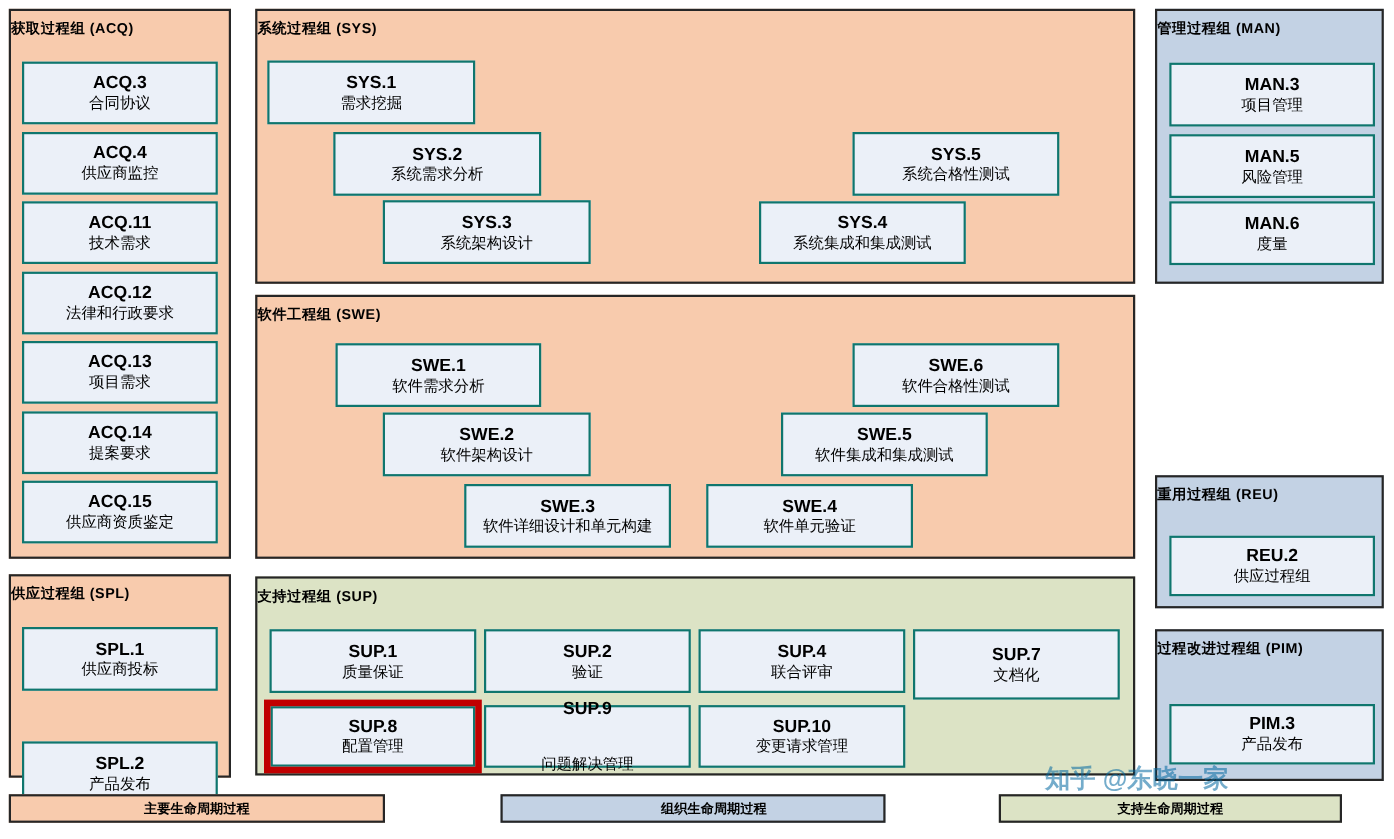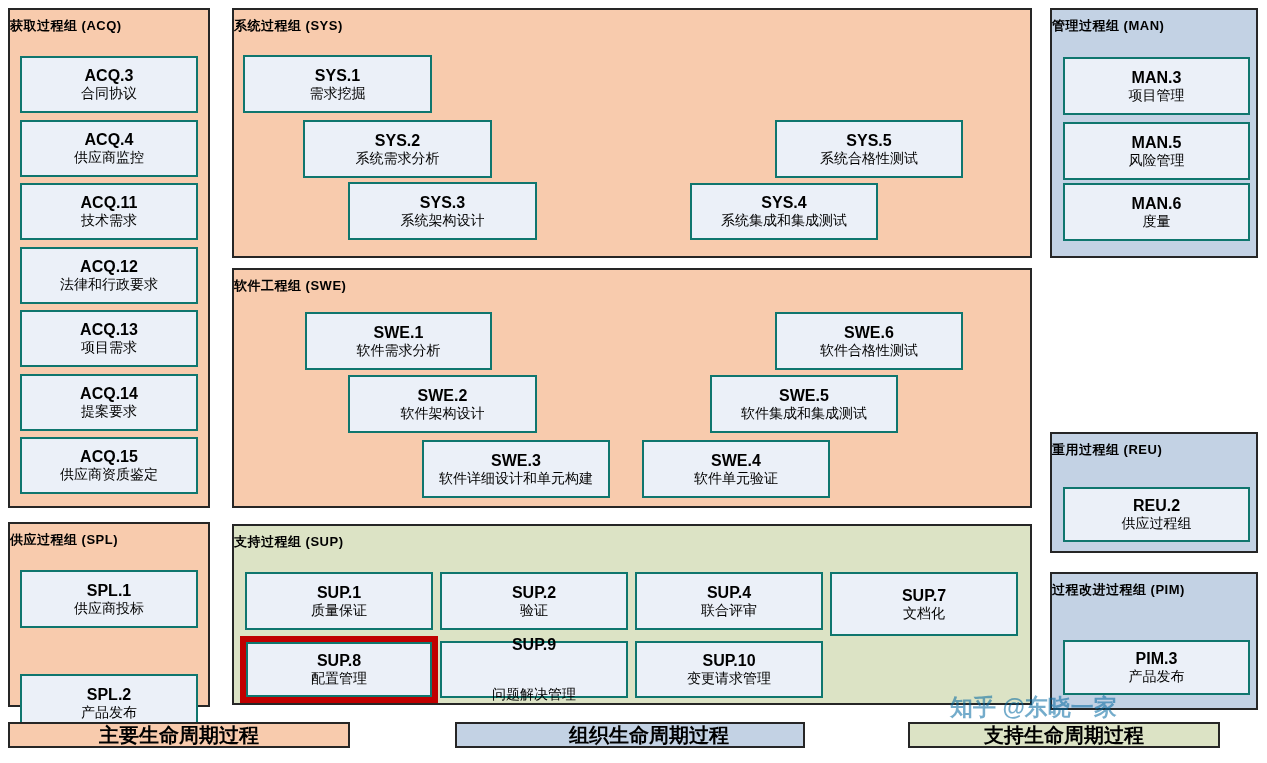--- a/index.html
+++ b/index.html
@@ -14,21 +14,21 @@
   .gtitle{text-align:left;font-weight:bold;font-size:13px;padding-top:7px;letter-spacing:.5px;}
   .pbox{
     position:absolute;background:#EBF0F8;border:2px solid #0f766e;box-sizing:border-box;
     display:flex;flex-direction:column;align-items:center;justify-content:center;text-align:center;
   }
   .pcode{font-weight:bold;font-size:16px;line-height:1.2;}
   .plabel{font-size:14px;line-height:1.25;}
   .pbox.highlight{outline:6px solid #C00000;outline-offset:0px;}
   .legend-bar{
     position:absolute;height:26px;border:2px solid #262626;box-sizing:border-box;
-    display:flex;align-items:center;justify-content:center;font-weight:bold;font-size:20px;
+    display:flex;align-items:center;justify-content:center;font-weight:bold;font-size:12px;
   }
   .legend-bar.orange{background:#F8CBAD;}
   .legend-bar.blue{background:#C3D2E4;padding-left:38px;}
   .legend-bar.green{background:#DCE3C5;}
   .watermark{
     position:absolute;left:950px;top:692px;z-index:20;
     font-size:23px;font-weight:bold;color:#0369a1;opacity:.55;white-space:nowrap;
   }
 </style>
 </head>

